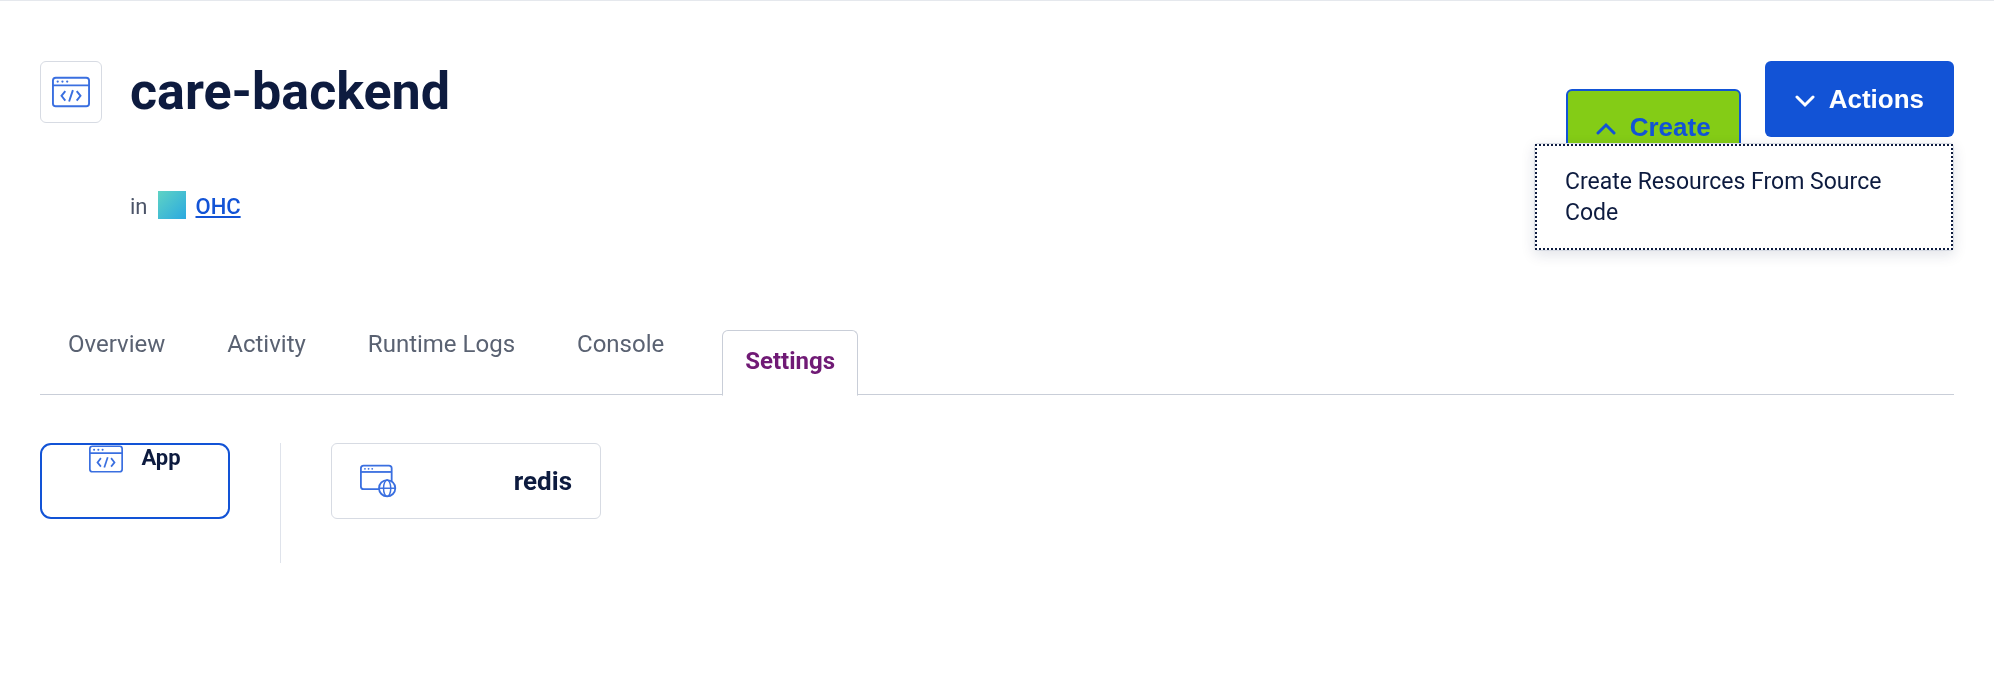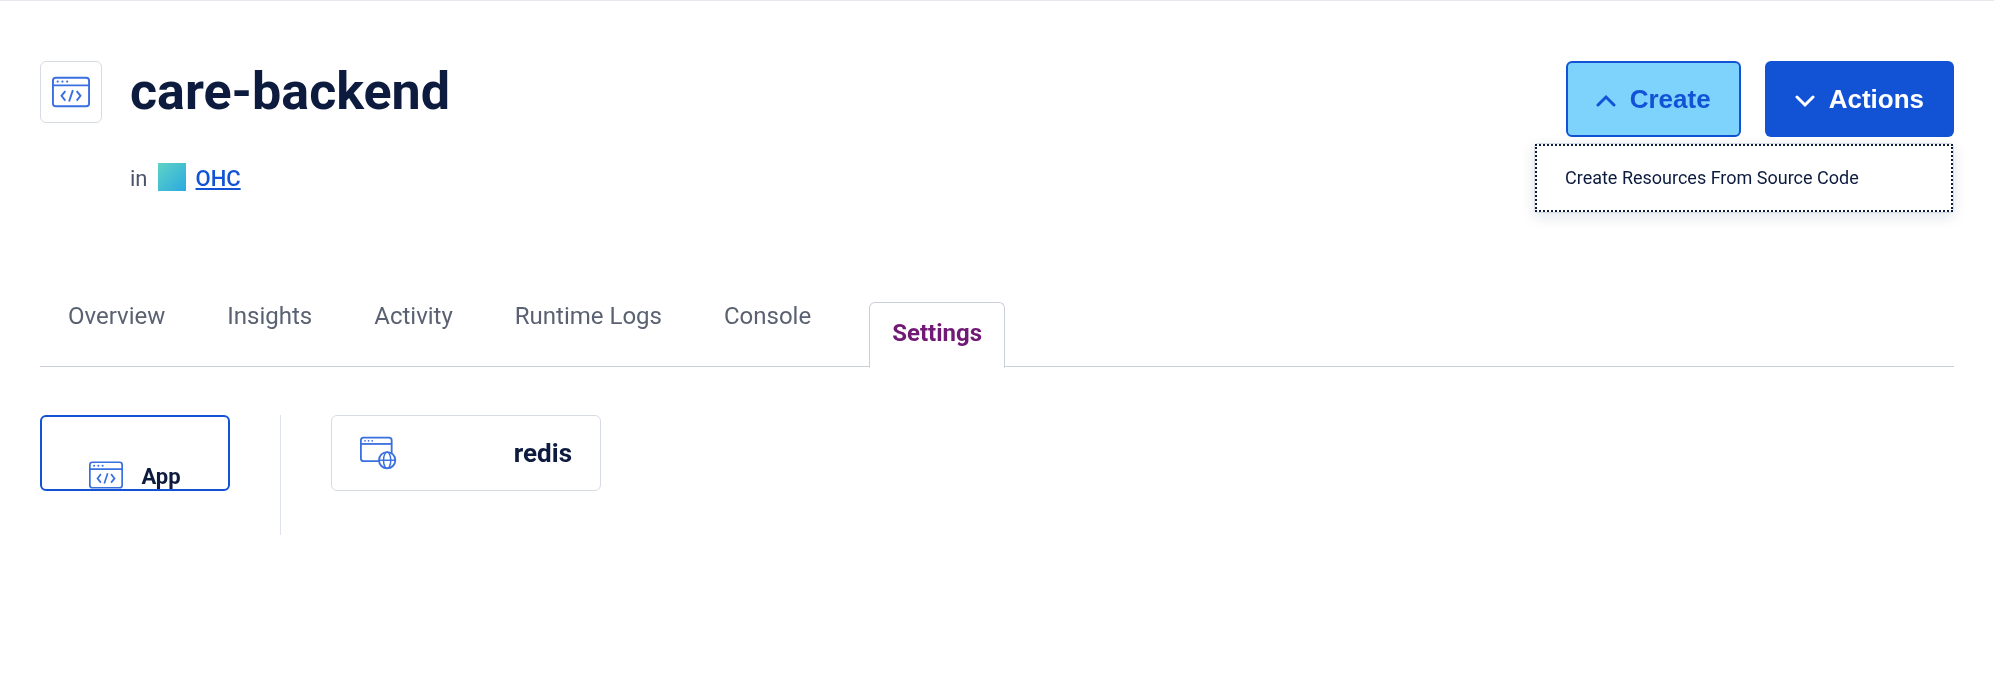--- a/index.html
+++ b/index.html
@@ -74,43 +74,44 @@
     border-radius: 6px;
     font-size: 26px;
     font-weight: 600;
     display: flex;
     align-items: center;
     gap: 14px;
     cursor: pointer;
     border: 2px solid transparent;
   }
   .btn-outline {
-    background: #7dd3fc;
+    background: #84cc16;
     border-color: #1253d6;
     color: #1253d6;
+    margin-top: 28px;
   }
   .btn-solid {
     background: #1253d6;
     color: #fff;
   }
   .chev { display:inline-block; }
   .dropdown {
     position: absolute;
     top: 82px;
     right: 0;
     width: 420px;
     background: #fff;
     border: 1px solid #d7dbe3;
     border-radius: 4px;
     box-shadow: 0 4px 14px rgba(15, 30, 70, 0.12);
     z-index: 10;
   }
   .dropdown-item {
     padding: 22px 30px;
-    font-size: 18px;
+    font-size: 23px;
     color: #0d1b3f;
     cursor: pointer;
     line-height: 1.35;
   }
   .dropdown-item.focused {
     outline: 2px dotted #0d1b3f;
     outline-offset: -2px;
   }
   .tabs {
     margin-top: 110px;
@@ -141,23 +142,23 @@
   .content {
     margin-top: 48px;
     display: flex;
     align-items: flex-start;
     gap: 50px;
   }
   .app-card {
     width: 190px;
     height: 76px;
     border: 2px solid #1253d6;
-    border-radius: 6px;
-    display: flex;
-    align-items: flex-end;
+    border-radius: 11px;
+    display: flex;
+    align-items: flex-start;
     justify-content: center;
     gap: 18px;
     cursor: pointer;
   }
   .app-card-icon { width: 34px; height: 28px; }
   .app-card-label {
     font-size: 22px;
     font-weight: 700;
     color: #0d1b3f;
   }
@@ -239,21 +240,20 @@
   </div>
 
   <div class="subtitle-row">
     <span>in</span>
     <span class="project-badge"></span>
     <a class="project-link" href="#">OHC</a>
   </div>
 
   <div class="tabs">
     <div class="tab">Overview</div>
-    <div class="tab">Insights</div>
     <div class="tab">Activity</div>
     <div class="tab">Runtime Logs</div>
     <div class="tab">Console</div>
     <div class="tab active">Settings</div>
   </div>
 
   <div class="content">
     <div class="app-card">
       <svg class="app-card-icon" viewBox="0 0 40 32">
         <rect x="1" y="1" width="38" height="30" rx="3" fill="none" stroke="#3a6fe0" stroke-width="2"></rect>

